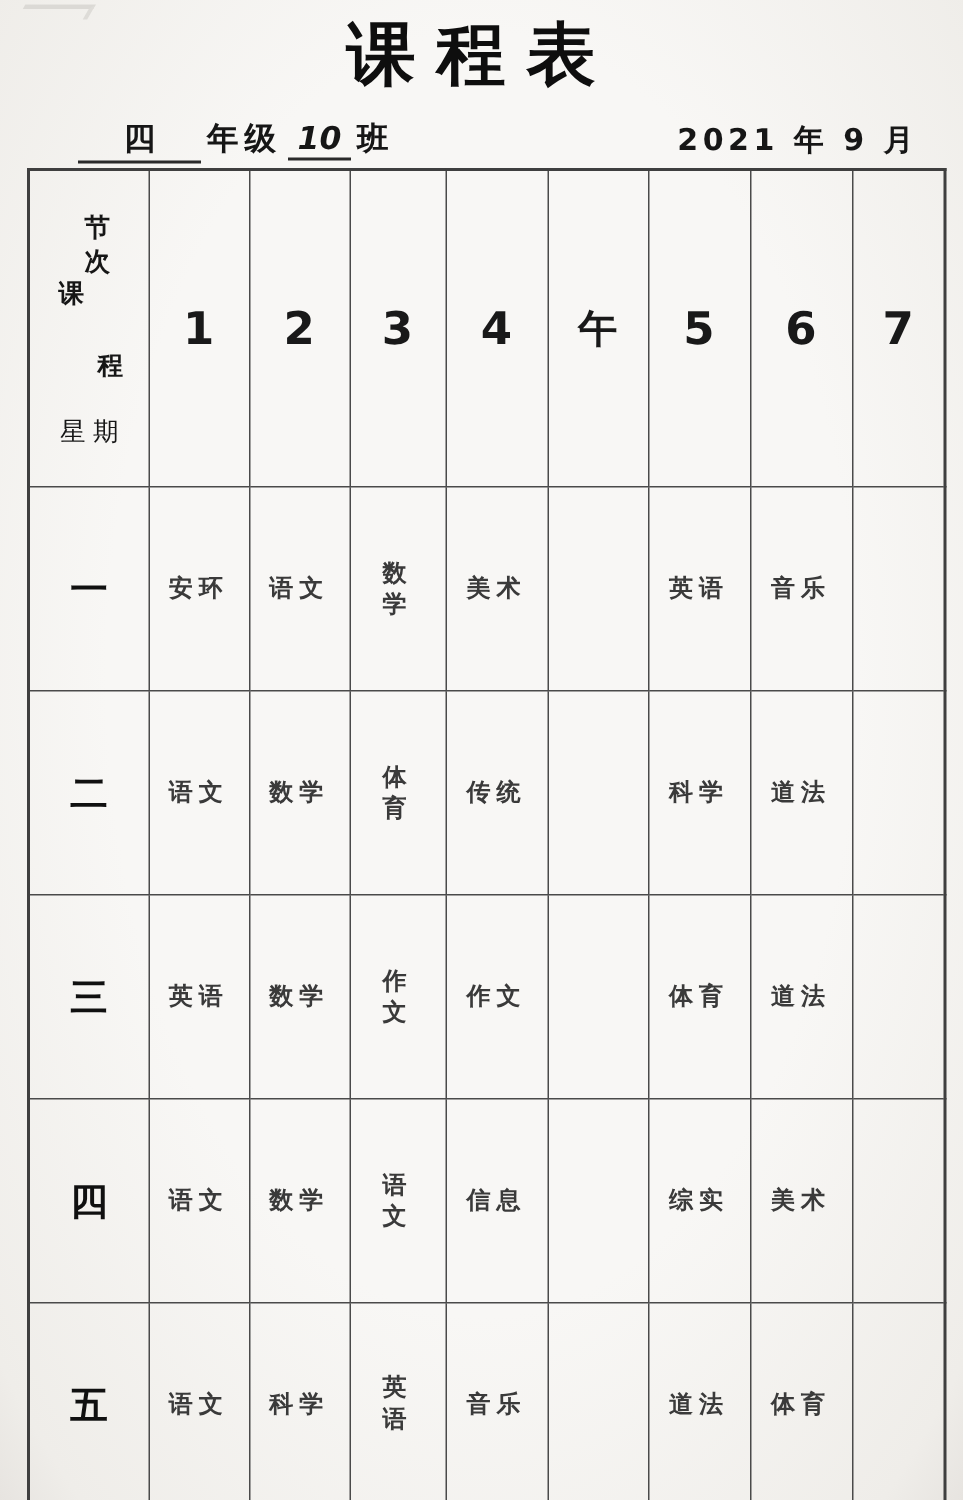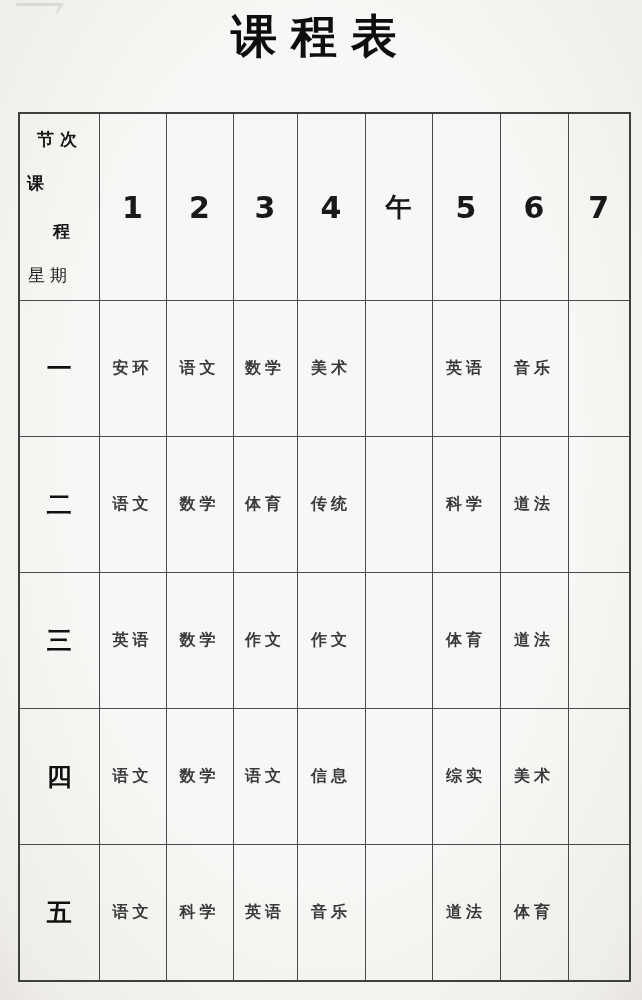--- a/index.html
+++ b/index.html
@@ -38,21 +38,21 @@
   .seg-label{display:inline-block;padding:0 4px;letter-spacing:4px;}
   .date-line{position:absolute;right:30px;top:2px;font-size:20px;letter-spacing:3px;font-weight:600;}
 
   table.schedule{
     position:absolute;left:18px;top:112px;
     width:611px;border-collapse:collapse;table-layout:fixed;
     border:2px solid #3f3f3f;background:transparent;
   }
   table.schedule td{
     border:1.6px solid #4a4a4a;text-align:center;vertical-align:middle;
-    padding:0;overflow:hidden;
+    padding:12px;overflow:hidden;
   }
   col.c-day{width:80px;}
   col.c1{width:67px;} col.c2{width:67px;} col.c3{width:64px;} col.c4{width:68px;}
   col.c-noon{width:67px;} col.c5{width:68px;} col.c6{width:68px;} col.c7{width:62px;}
   tr.header-row{height:186px;}
   tr.day-row{height:136px;}
 
   .corner-wrap{position:relative;width:100%;height:186px;}
   .corner-top{position:absolute;left:17px;top:14px;font-size:17px;letter-spacing:6px;font-weight:600;}
   .corner-mid1{position:absolute;left:7px;top:58px;font-size:17px;font-weight:600;}
@@ -65,20 +65,26 @@
   .subject{font-size:16px;color:#3a3a3a;letter-spacing:4px;font-weight:700;}
 </style>
 </head>
 <body>
 
 <div class="page">
   <div class="corner-artifact"></div>
 
   <h1 class="title">课程表</h1>
 
+  <div class="subheader">
+    <div class="class-line">
+      <span class="u-blank">四</span><span class="seg-label">年级</span><span class="u-small">10</span><span class="seg-label">班</span>
+    </div>
+    <div class="date-line">2021 年 9 月</div>
+  </div>
 
   <table class="schedule">
     <colgroup>
       <col class="c-day">
         <col class="c1">
         <col class="c2">
         <col class="c3">
         <col class="c4">
       <col class="c-noon">
         <col class="c5">

